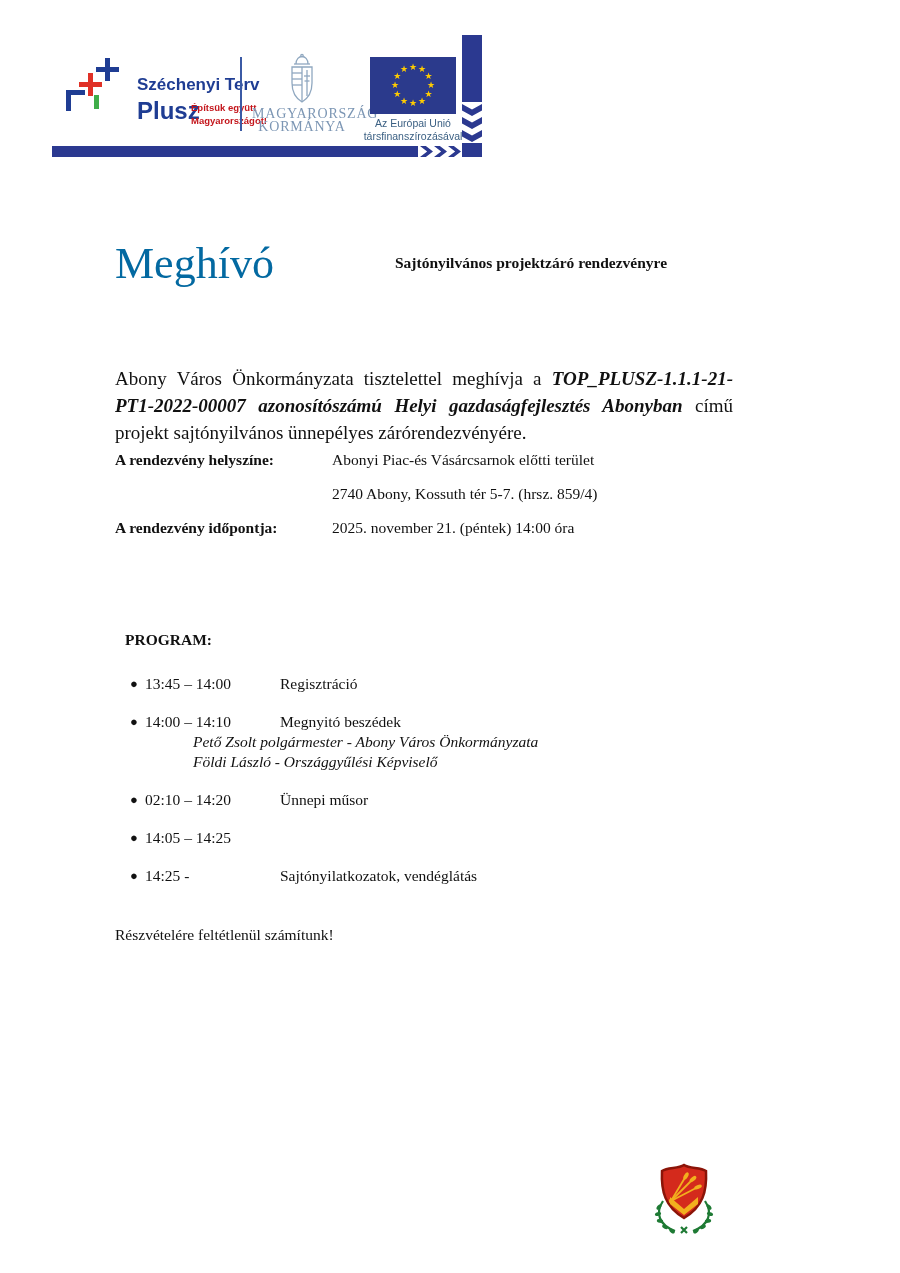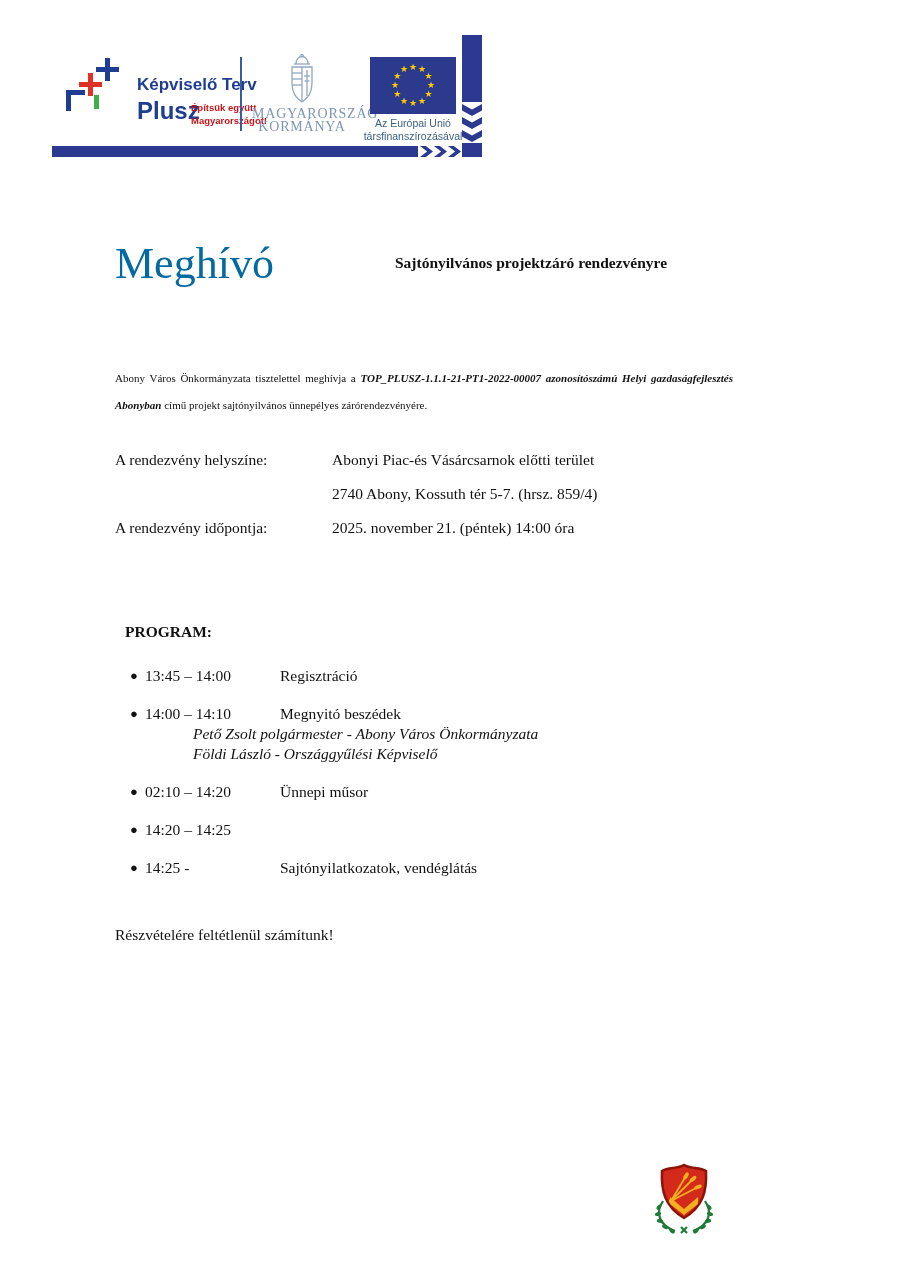--- a/index.html
+++ b/index.html
@@ -51,31 +51,31 @@
   .hbar      { position:absolute; left:52px; top:146px; width:366px; height:11px; background:#2B3990; }
   .chev-rt   { position:absolute; top:146px; width:13px; height:11px; background:#2B3990;
                clip-path:polygon(0 0,45% 0,100% 50%,45% 100%,0 100%,55% 50%); }
 
   
   .title-main { position:absolute; left:115px; top:238px; font-size:44px; color:#0369a1; }
   .title-sub  { position:absolute; left:395px; top:254px; font-size:15.5px; font-weight:bold; }
 
   
   .intro { position:absolute; left:115px; top:365px; width:618px;
-           font-size:11px; line-height:27px; text-align:justify; }
+           font-size:19px; line-height:27px; text-align:justify; }
   .intro .emph { font-weight:bold; font-style:italic; }
 
   
   .details { position:absolute; left:115px; top:449px; width:640px; font-size:15.5px; }
   .det-row { line-height:21px; margin-bottom:13px; }
-  .det-label { display:inline-block; width:217px; font-weight:normal; vertical-align:top; }
+  .det-label { display:inline-block; width:217px; font-weight:bold; vertical-align:top; }
 
   
   .program { position:absolute; left:115px; top:622px; width:640px; font-size:15.5px; }
-  .prog-head { font-weight:bold; margin-left:10px; line-height:20px; margin-bottom:24px; }
+  .prog-head { font-weight:bold; margin-left:10px; line-height:20px; margin-bottom:24px;margin-top:8px; }
   .prog-item { margin-bottom:18px; }
   .prog-line { display:flex; line-height:20px; }
   .prog-bullet { width:30px; padding-left:15px; font-size:13px; }
   .prog-time { width:135px; }
   .prog-title { flex:1; }
   .prog-sub { margin-left:78px; font-style:italic; line-height:20px; }
 
   .closing { position:absolute; left:115px; top:926px; font-size:15.5px; }
 
   
@@ -91,21 +91,21 @@
     <div class="sz-logo">
       <div class="sz-mark">
         <div class="p-blue-v"></div>
           <div class="p-blue-h"></div>
         <div class="p-red-v"></div>
           <div class="p-red-h"></div>
         <div class="p-angle-h"></div>
           <div class="p-angle-v"></div>
         <div class="p-green-v"></div>
       </div>
-      <div class="sz-t1">Képviselő Terv</div>
+      <div class="sz-t1">Széchenyi Terv</div>
       <div class="sz-t2">Plusz</div>
       <div class="sz-tag">
         <div>Építsük együtt</div>
         <div>Magyarországot!</div>
       </div>
     </div>
 
     <div class="hdr-divider"></div>
 
     <div class="gov">
@@ -206,21 +206,21 @@
       <div class="prog-line">
         <span class="prog-bullet">●</span>
         <span class="prog-time">02:10 – 14:20</span>
         <span class="prog-title">Ünnepi műsor</span>
       </div>
     </div>
 
     <div class="prog-item">
       <div class="prog-line">
         <span class="prog-bullet">●</span>
-        <span class="prog-time">14:20 – 14:25</span>
+        <span class="prog-time">14:05 – 14:25</span>
       </div>
     </div>
 
     <div class="prog-item">
       <div class="prog-line">
         <span class="prog-bullet">●</span>
         <span class="prog-time">14:25 -</span>
         <span class="prog-title">Sajtónyilatkozatok, vendéglátás</span>
       </div>
     </div>

